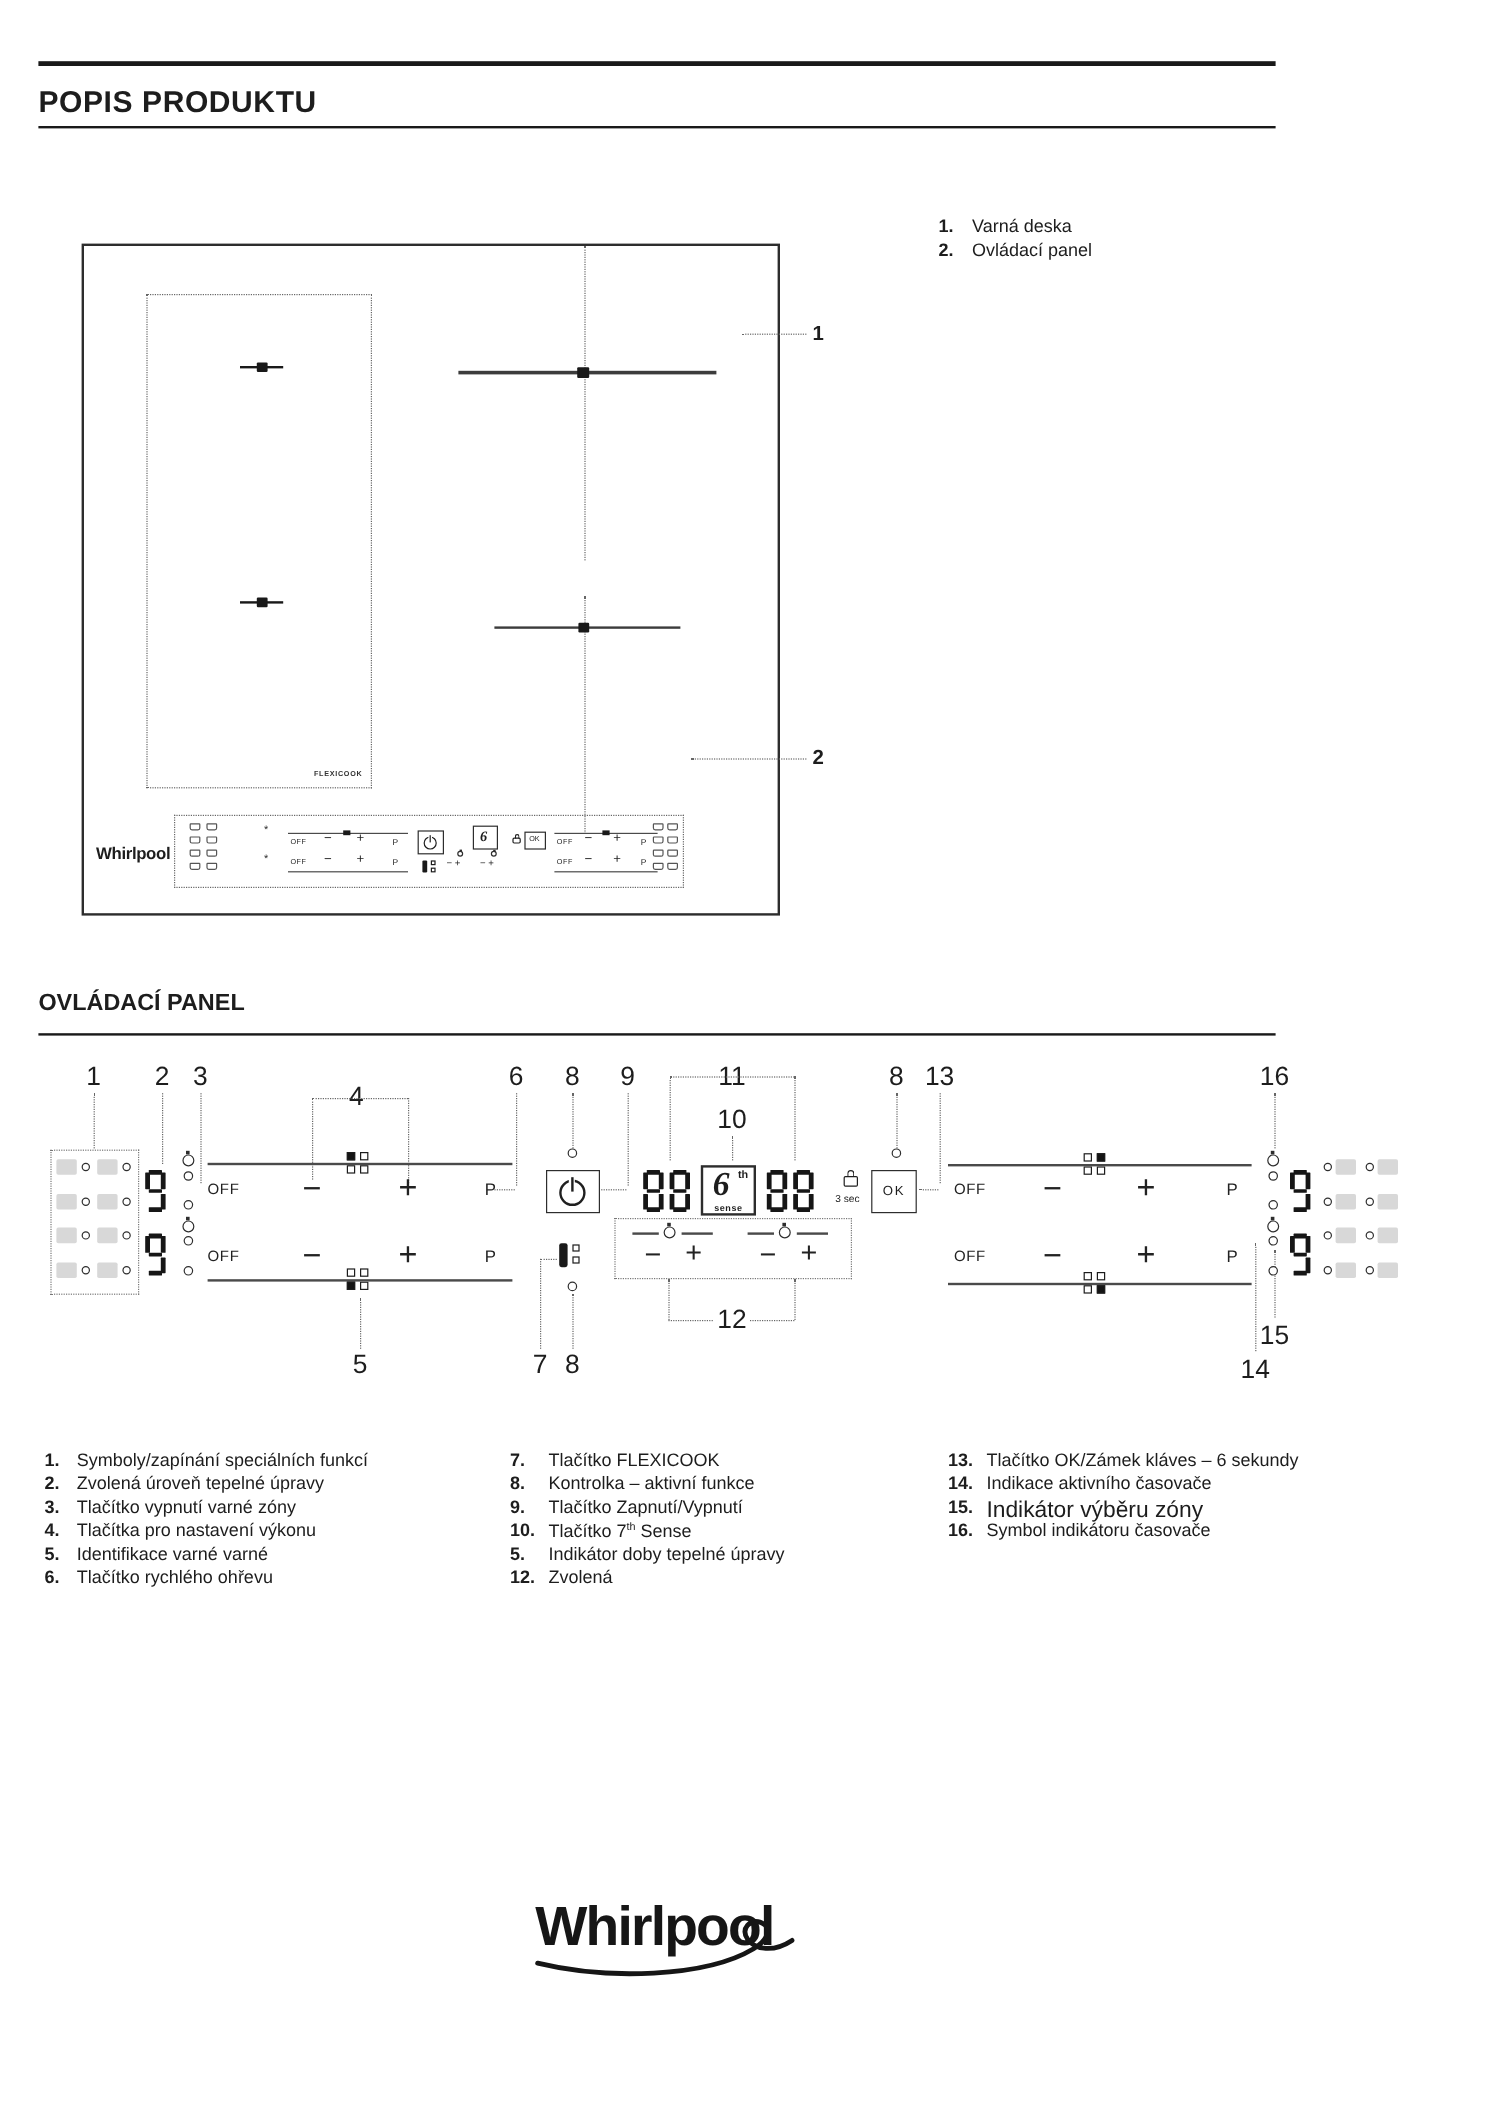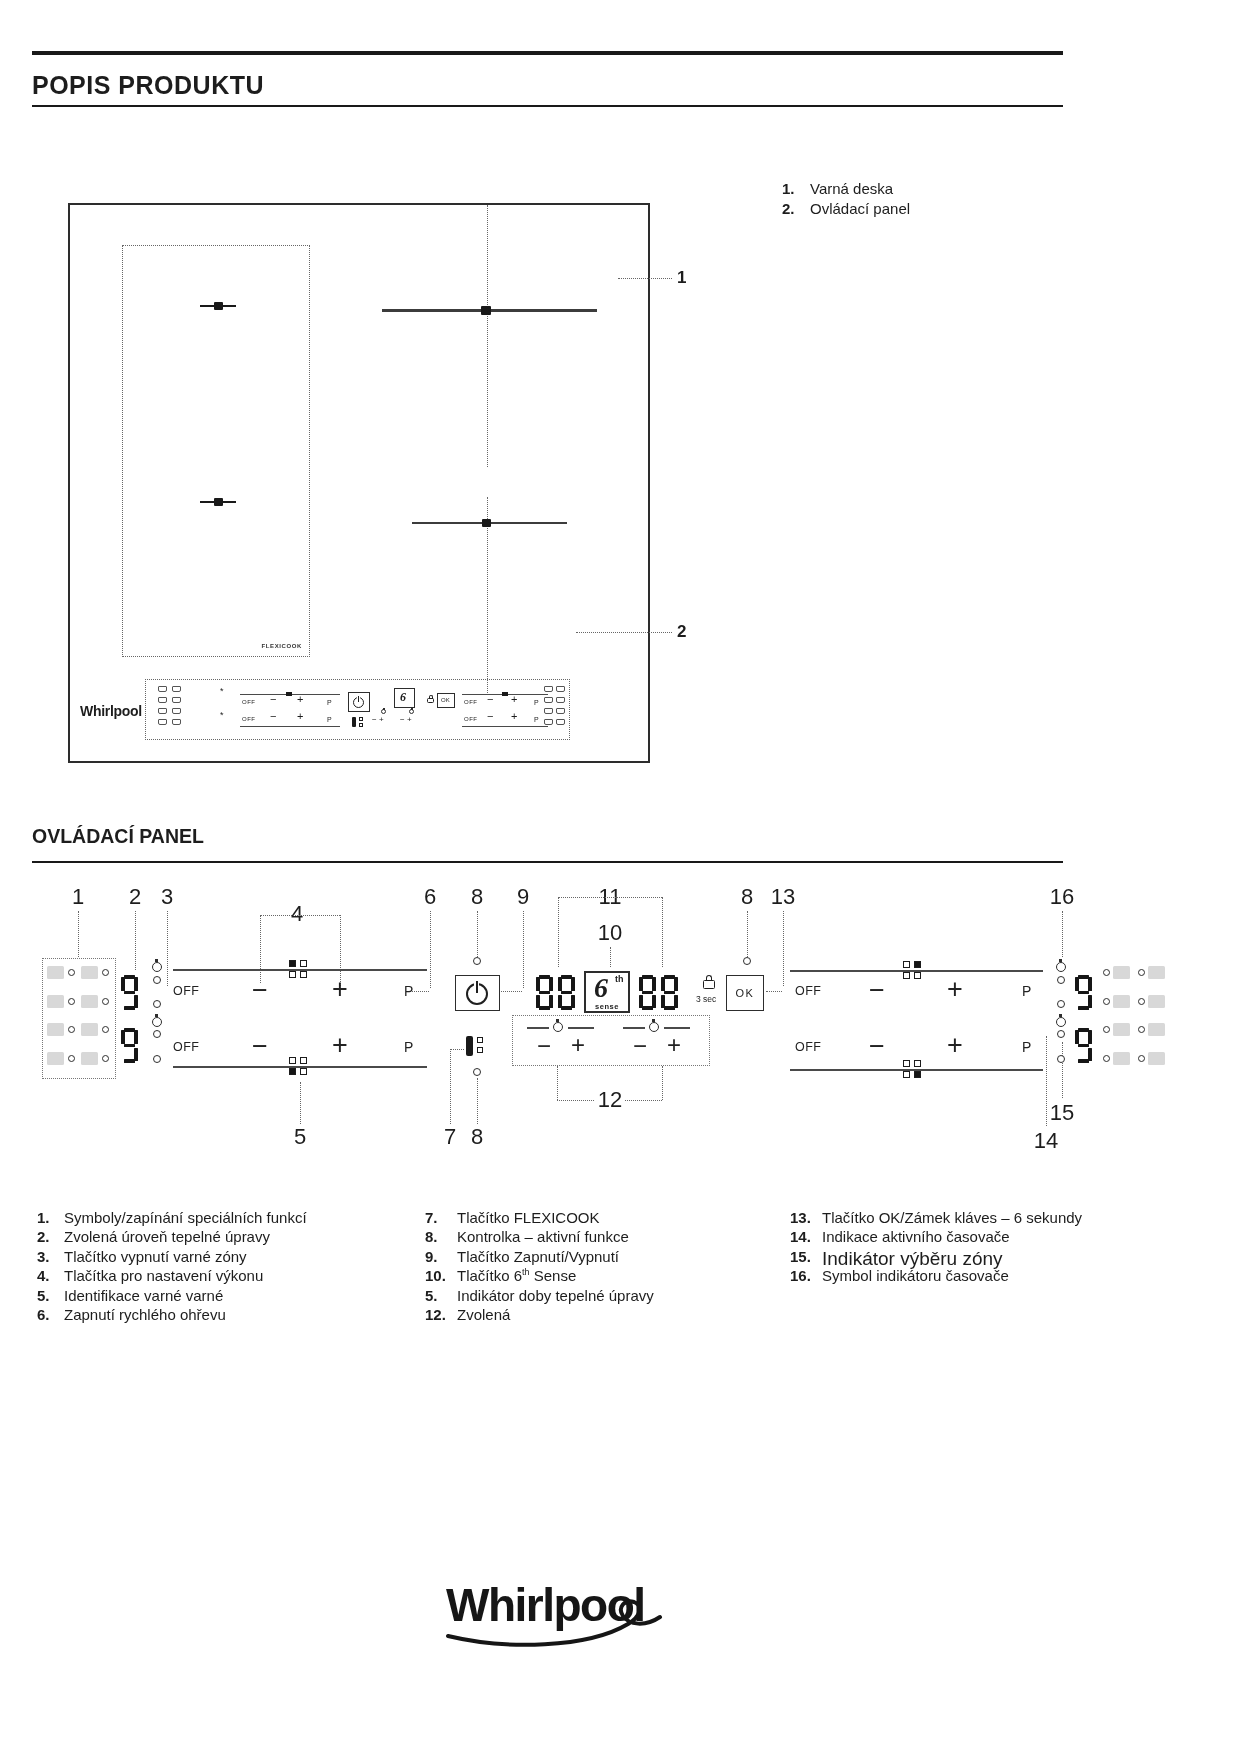--- a/index.html
+++ b/index.html
@@ -399,30 +399,30 @@
   <div class="t" style="left:64px;top:1210px;font-size:15px">Symboly/zapínání speciálních funkcí</div>
   <div class="t num" style="left:37px;top:1229px;font-size:15px">2.</div>
   <div class="t" style="left:64px;top:1229px;font-size:15px">Zvolená úroveň tepelné úpravy</div>
   <div class="t num" style="left:37px;top:1249px;font-size:15px">3.</div>
   <div class="t" style="left:64px;top:1249px;font-size:15px">Tlačítko vypnutí varné zóny</div>
   <div class="t num" style="left:37px;top:1268px;font-size:15px">4.</div>
   <div class="t" style="left:64px;top:1268px;font-size:15px">Tlačítka pro nastavení výkonu</div>
   <div class="t num" style="left:37px;top:1288px;font-size:15px">5.</div>
   <div class="t" style="left:64px;top:1288px;font-size:15px">Identifikace varné varné</div>
   <div class="t num" style="left:37px;top:1307px;font-size:15px">6.</div>
-  <div class="t" style="left:64px;top:1307px;font-size:15px">Zapnutí rychlého ohřevu</div>
+  <div class="t" style="left:64px;top:1307px;font-size:15px">Tlačítko rychlého ohřevu</div>
 
   <div class="t num" style="left:425px;top:1210px;font-size:15px">7.</div>
   <div class="t" style="left:457px;top:1210px;font-size:15px">Tlačítko FLEXICOOK</div>
   <div class="t num" style="left:425px;top:1229px;font-size:15px">8.</div>
   <div class="t" style="left:457px;top:1229px;font-size:15px">Kontrolka – aktivní funkce</div>
   <div class="t num" style="left:425px;top:1249px;font-size:15px">9.</div>
   <div class="t" style="left:457px;top:1249px;font-size:15px">Tlačítko Zapnutí/Vypnutí</div>
   <div class="t num" style="left:425px;top:1268px;font-size:15px">10.</div>
-  <div class="t" style="left:457px;top:1268px;font-size:15px"><span>Tlačítko 6</span><sup>th</sup><span> Sense</span></div>
+  <div class="t" style="left:457px;top:1268px;font-size:15px"><span>Tlačítko 7</span><sup>th</sup><span> Sense</span></div>
   <div class="t num" style="left:425px;top:1288px;font-size:15px">5.</div>
   <div class="t" style="left:457px;top:1288px;font-size:15px">Indikátor doby tepelné úpravy</div>
   <div class="t num" style="left:425px;top:1307px;font-size:15px">12.</div>
   <div class="t" style="left:457px;top:1307px;font-size:15px">Zvolená</div>
 
   <div class="t num" style="left:790px;top:1210px;font-size:15px">13.</div>
   <div class="t" style="left:822px;top:1210px;font-size:15px">Tlačítko OK/Zámek kláves – 6 sekundy</div>
   <div class="t num" style="left:790px;top:1229px;font-size:15px">14.</div>
   <div class="t" style="left:822px;top:1229px;font-size:15px">Indikace aktivního časovače</div>
   <div class="t num" style="left:790px;top:1249px;font-size:15px">15.</div>

